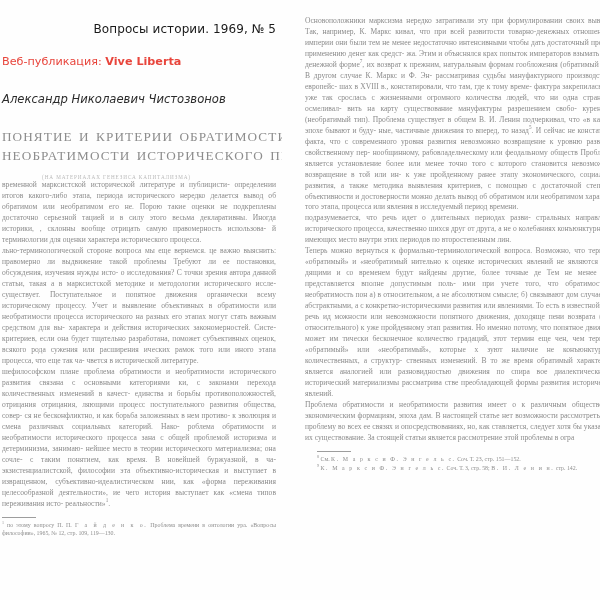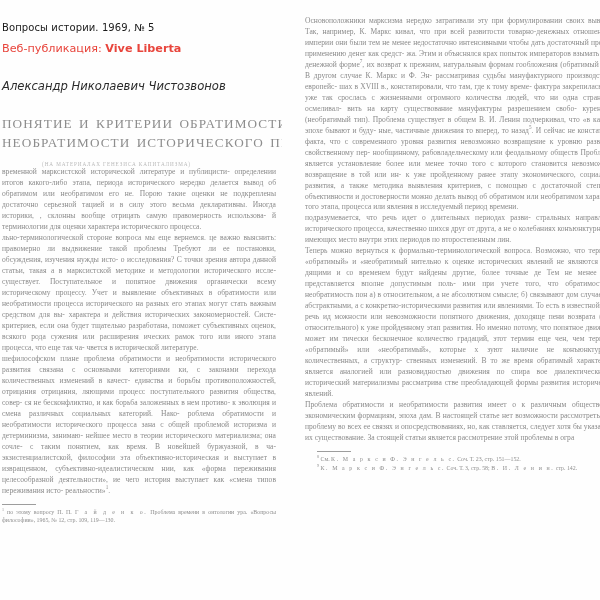--- a/index.html
+++ b/index.html
@@ -29,30 +29,31 @@
     width: 300px;
     height: 600px;
     overflow: hidden;
   }
   .col-left-inner {
     padding: 22px 6px 0 20px;
   }
 
   .masthead-line {
     font-family: "DejaVu Sans", sans-serif;
-    font-size: 10px;
+    font-size: 12px;
     color: #1a1a1a;
     letter-spacing: 0.1px;
     white-space: nowrap;
+    text-align: right;
   }
   .masthead-web {
     font-family: "DejaVu Sans", sans-serif;
     font-size: 11.2px;
     color: #e8453c;
-    margin-top: 9px;
+    margin-top: 19px;
     white-space: nowrap;
   }
   .masthead-web .brand {
     font-weight: bold;
     color: #e8453c;
   }
 
   .author {
     font-family: "DejaVu Sans", sans-serif;
     font-style: italic;

